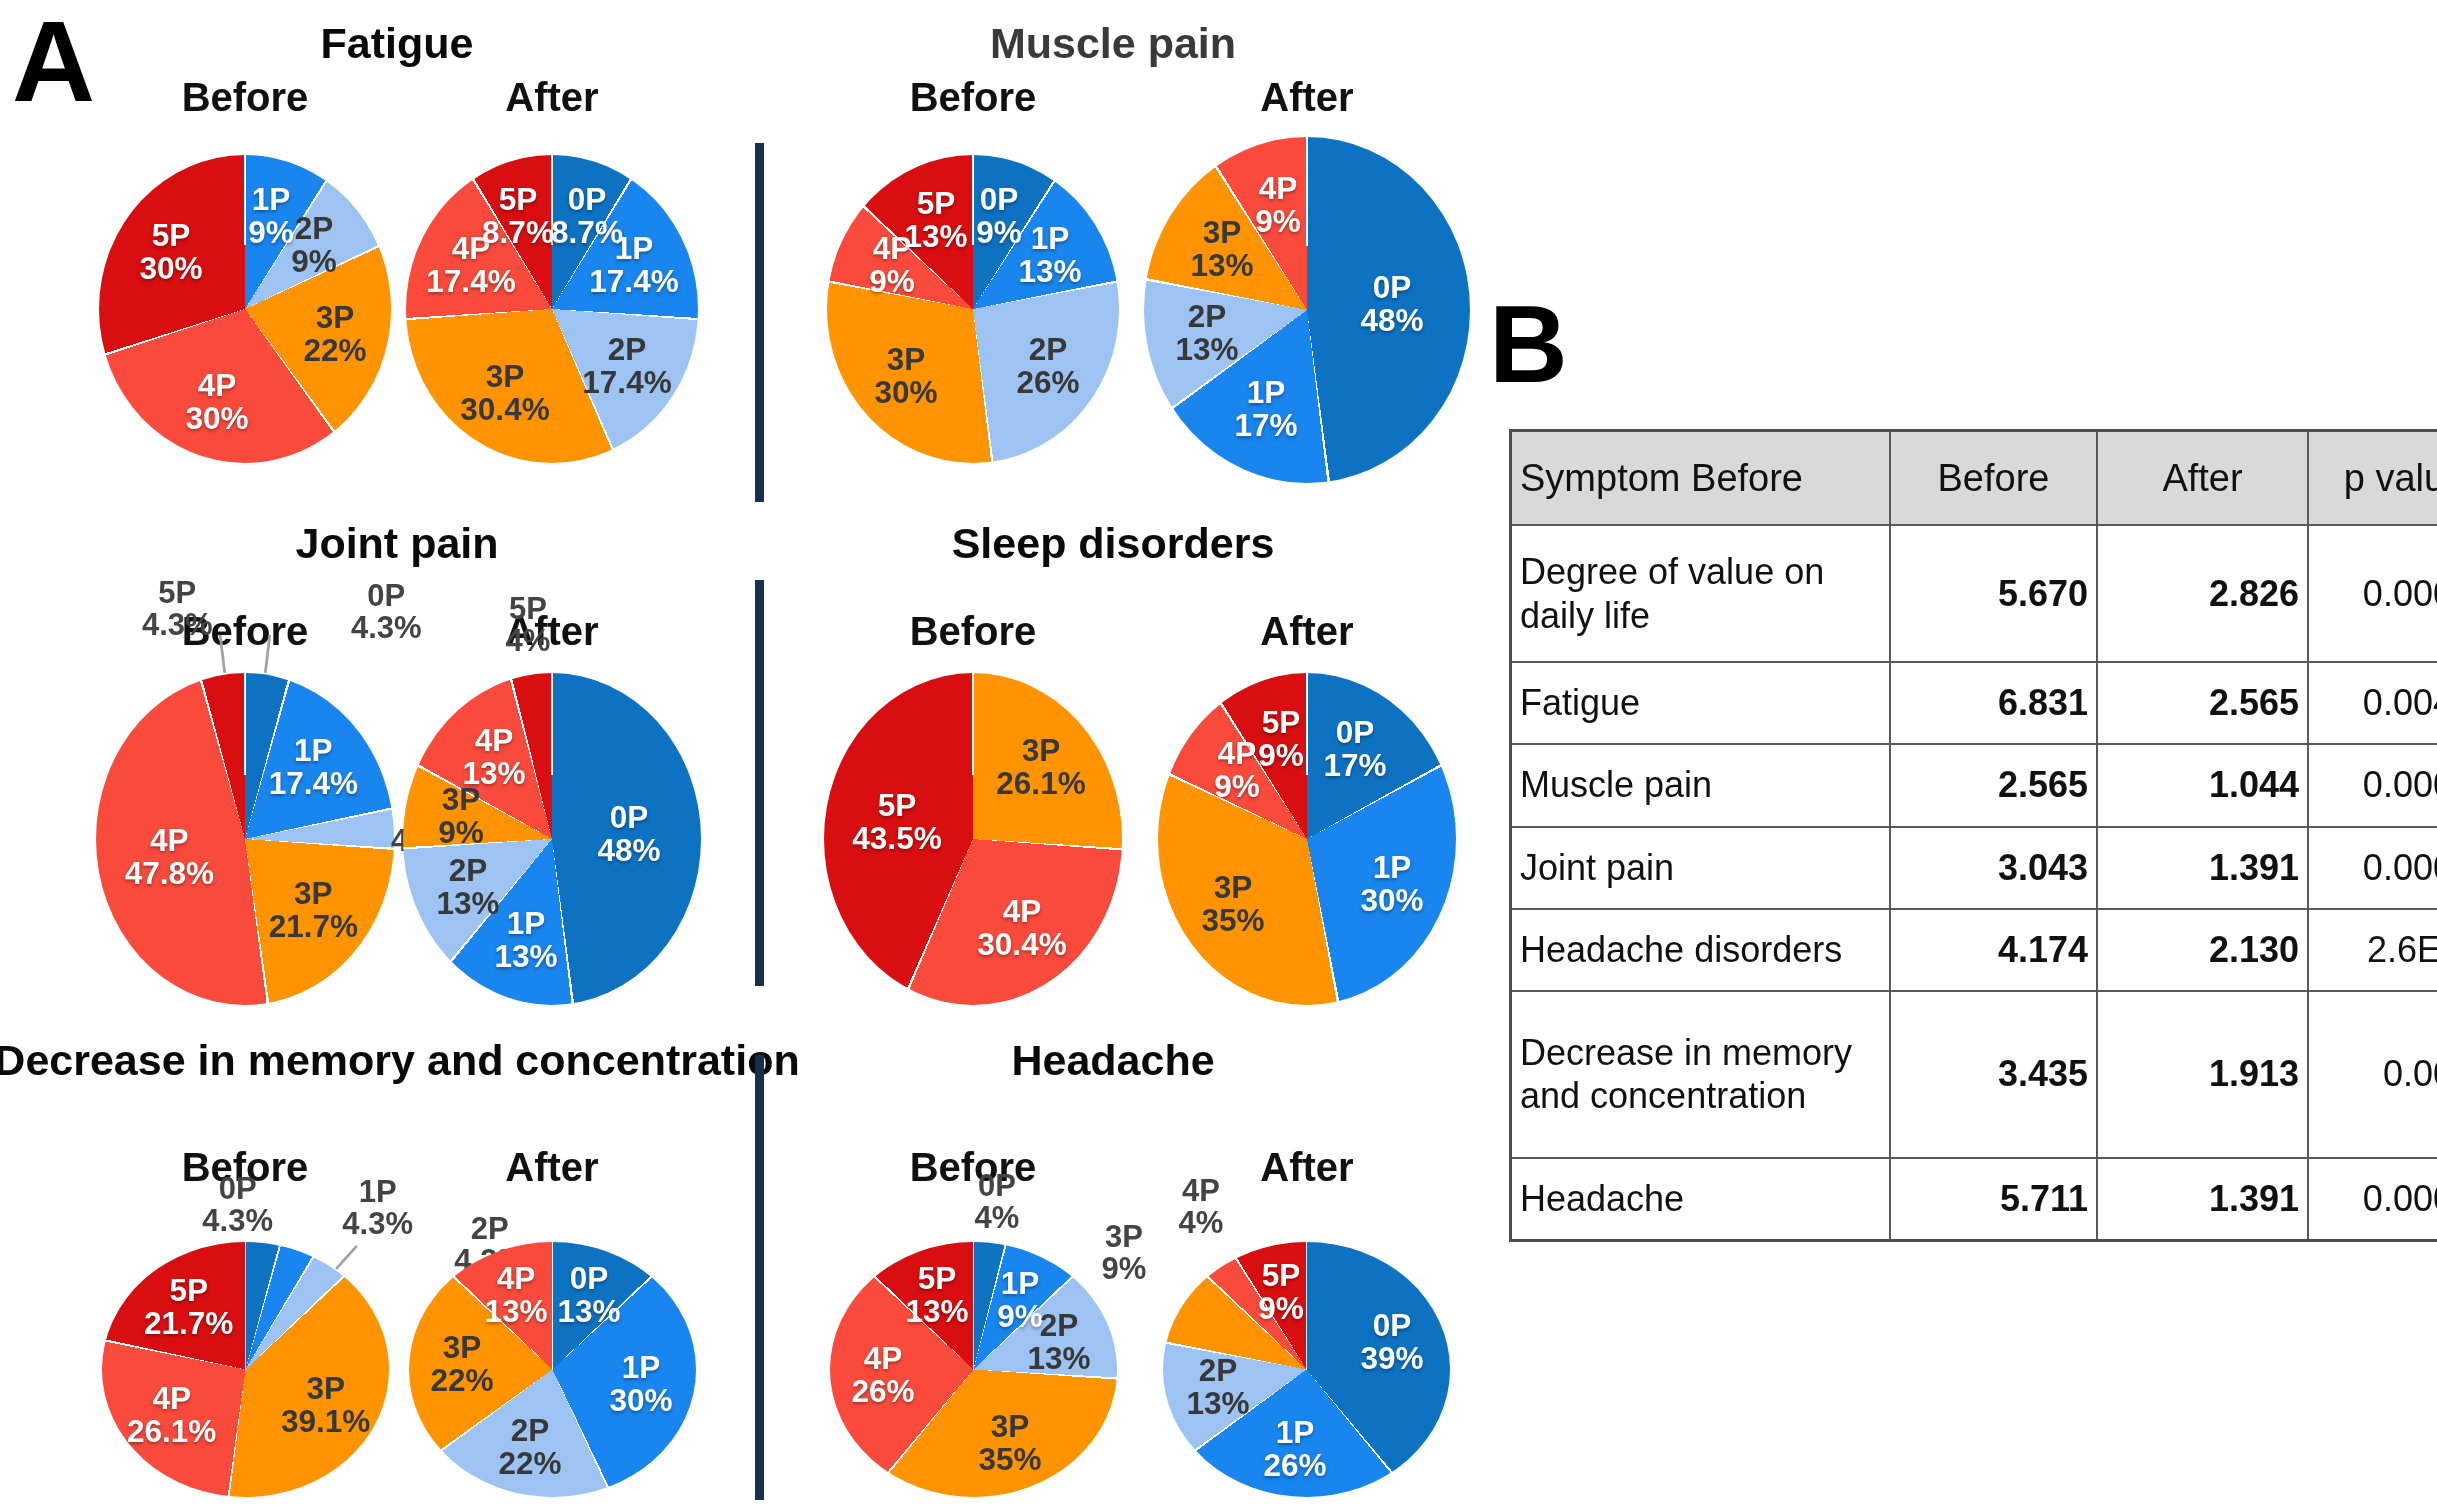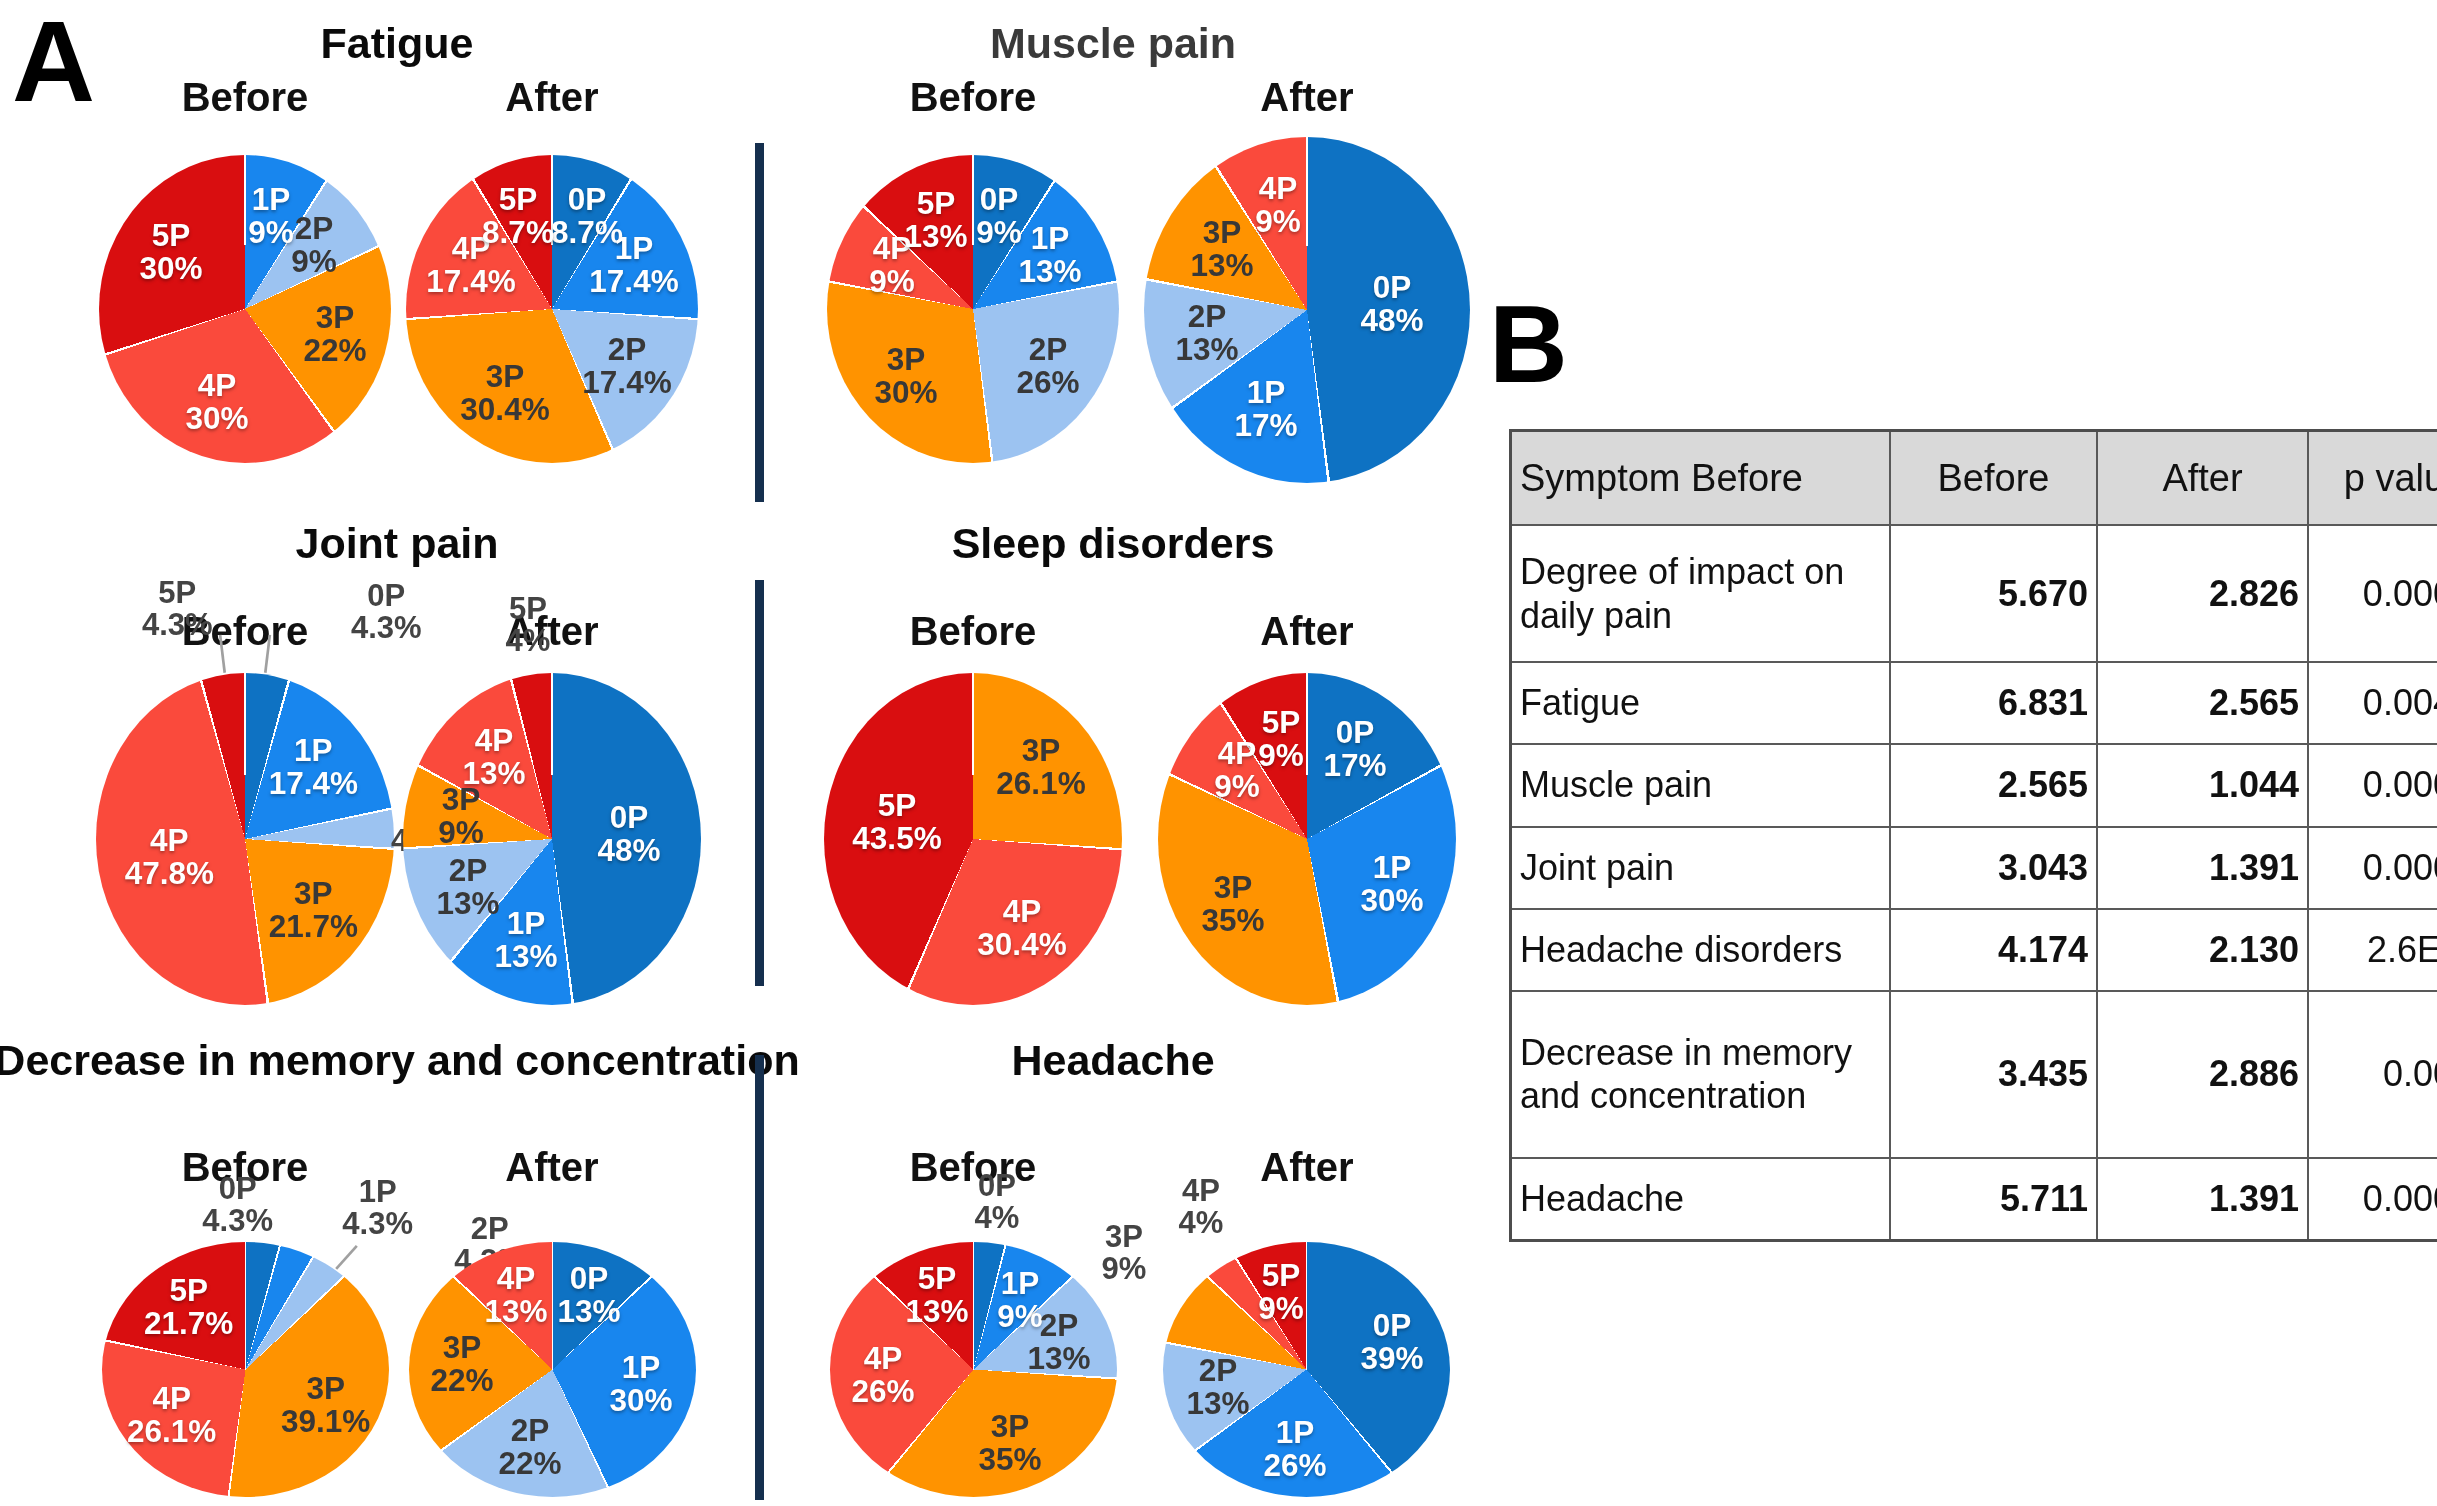--- a/index.html
+++ b/index.html
@@ -403,21 +403,21 @@
     <thead>
       <tr>
         <th class="first" style="width: 361px; background: rgb(217, 217, 217);">Symptom Before</th>
         <th style="width: 189px; background: rgb(217, 217, 217);">Before</th>
         <th style="width: 193px; background: rgb(217, 217, 217);">After</th>
         <th style="width: 176px; background: rgb(217, 217, 217);">p value</th>
       </tr>
     </thead>
     <tbody id="table-body">
         <tr class="tall2">
-          <td class="symptom">Degree of impact on daily pain</td>
+          <td class="symptom">Degree of value on daily life</td>
           <td class="val">5.670</td>
           <td class="val">2.826</td>
           <td class="pval">0.00088</td>
         </tr>
         <tr class="single">
           <td class="symptom">Fatigue</td>
           <td class="val">6.831</td>
           <td class="val">2.565</td>
           <td class="pval">0.00467</td>
         </tr>
@@ -435,21 +435,21 @@
         </tr>
         <tr class="single">
           <td class="symptom">Headache disorders</td>
           <td class="val">4.174</td>
           <td class="val">2.130</td>
           <td class="pval">2.6E-06</td>
         </tr>
         <tr class="tall3">
           <td class="symptom">Decrease in memory and concentration</td>
           <td class="val">3.435</td>
-          <td class="val">2.886</td>
+          <td class="val">1.913</td>
           <td class="pval">0.0001</td>
         </tr>
         <tr class="single">
           <td class="symptom">Headache</td>
           <td class="val">5.711</td>
           <td class="val">1.391</td>
           <td class="pval">0.00016</td>
         </tr>
       </tbody>
   </table>

